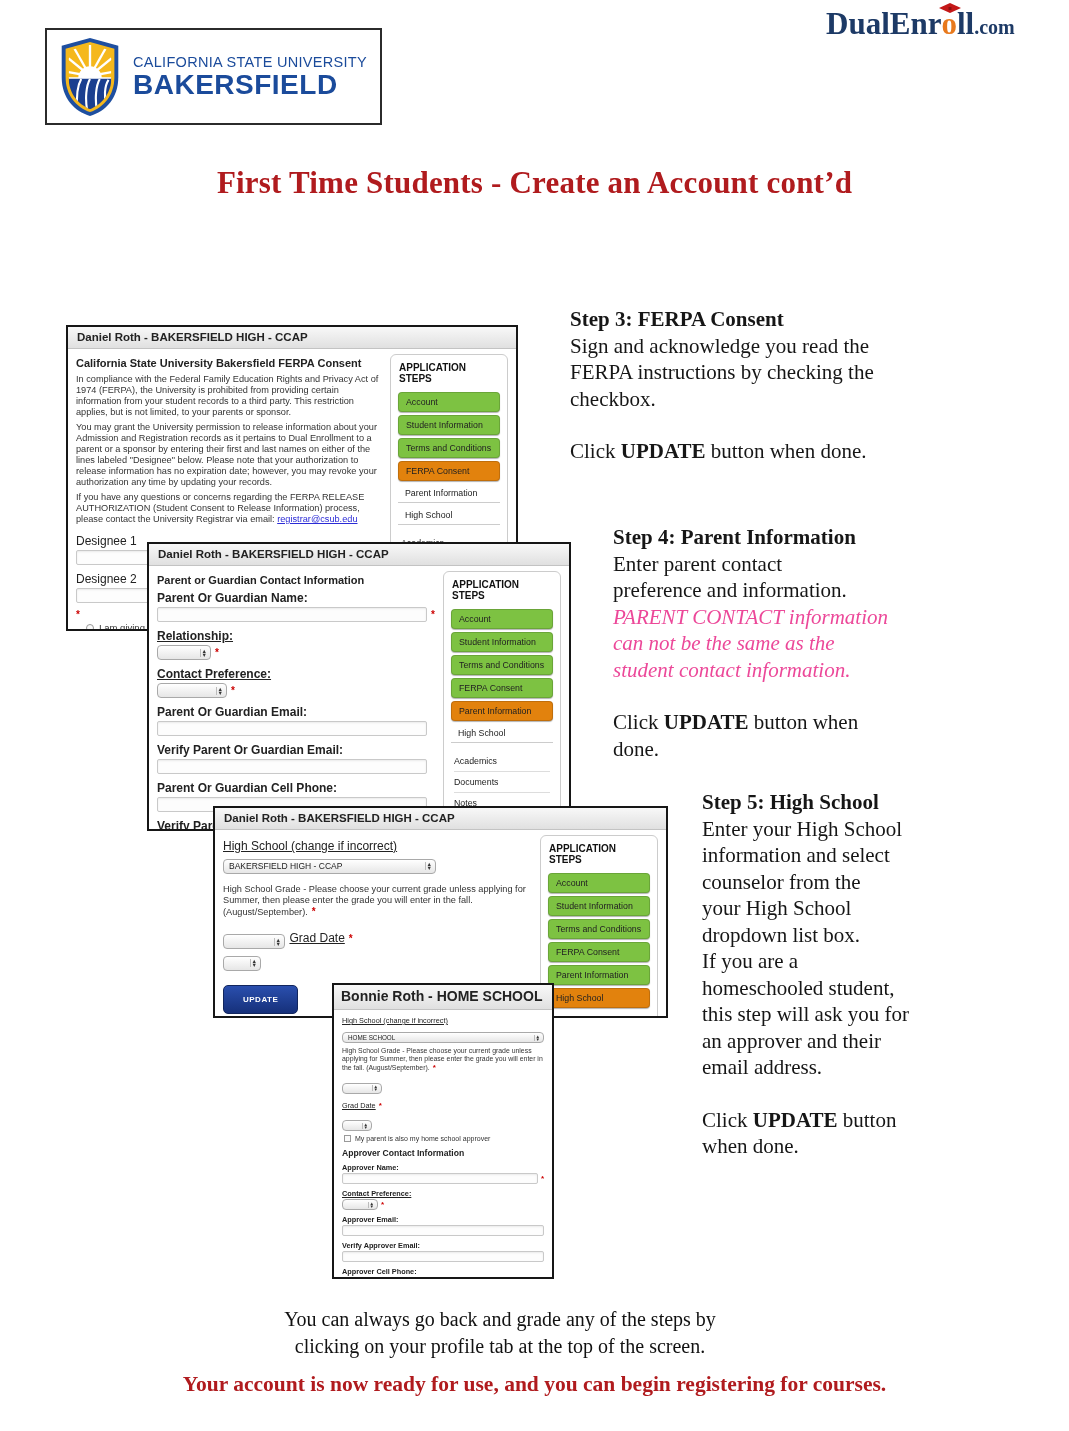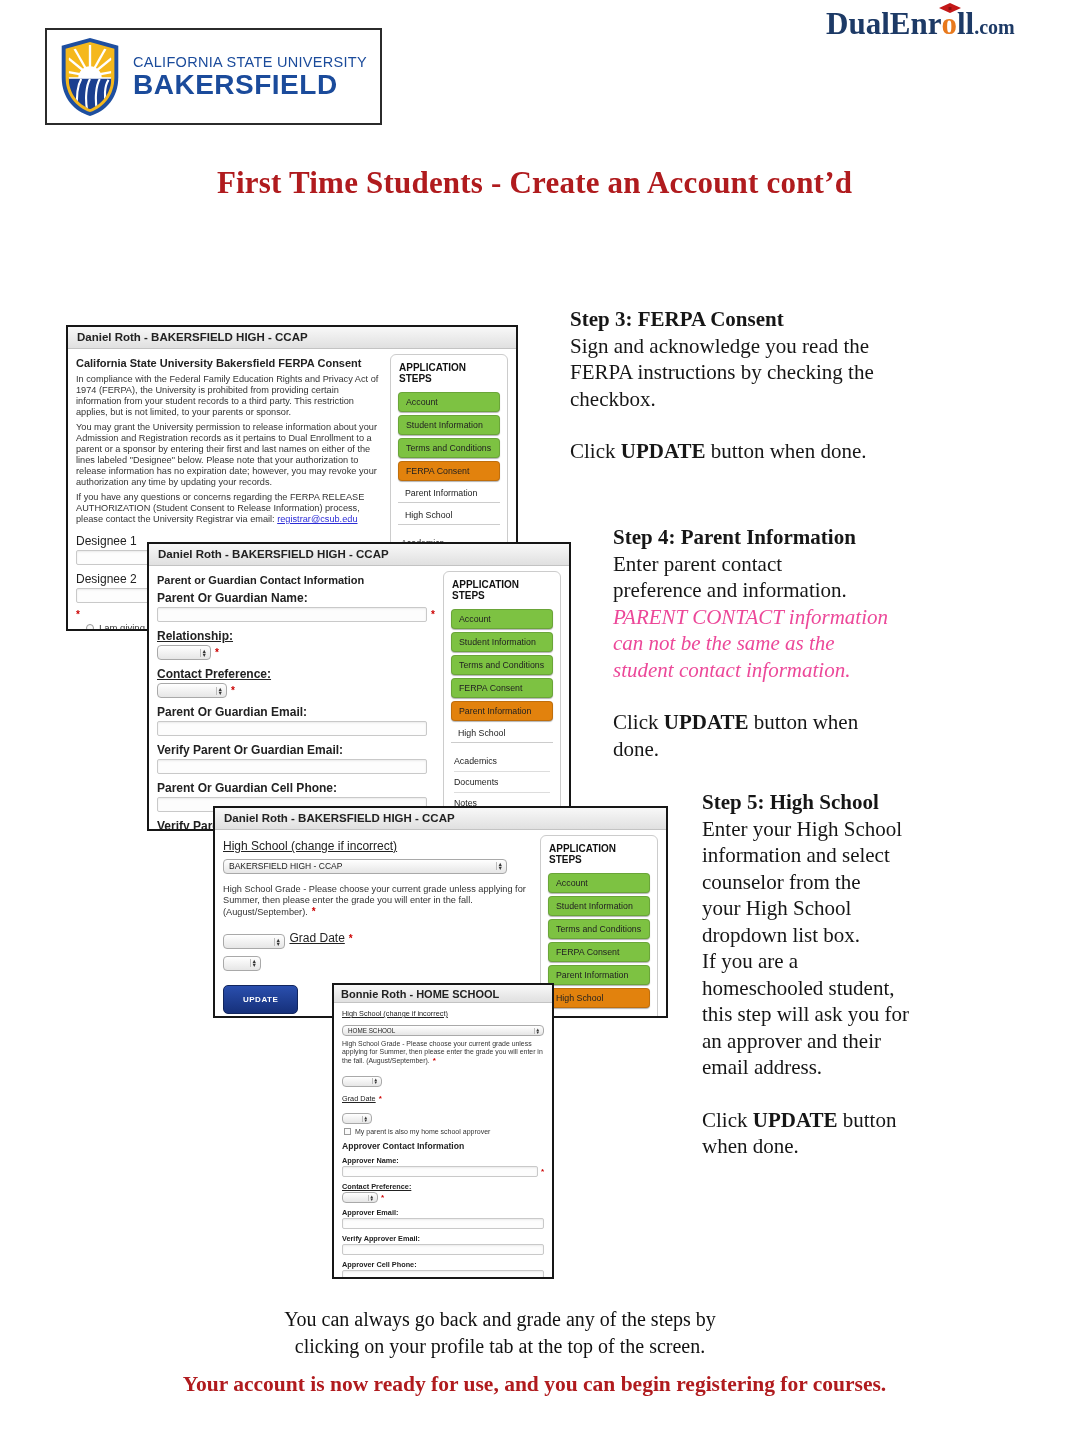--- a/index.html
+++ b/index.html
@@ -77,21 +77,21 @@
             padding:9px 19px; font-family:"Liberation Sans", sans-serif; }
   .radio { display:inline-block; width:8px; height:8px; border:1px solid #999; border-radius:50%;
            background:#fafafa; margin-right:5px; flex:none; }
   .cb { display:inline-block; width:7px; height:7px; border:1px solid #999; background:#fbfbfb;
         margin-right:4px; flex:none; }
   .radio-row { display:flex; align-items:center; font-size:9.5px; color:#333; margin:2px 0 0 10px; }
   .star-line { margin-top:6px; font-size:10px; }
   .link { color:#2b2bd6; text-decoration:underline; }
 
   
-  .win-small .win-header { height:18px; font-size:11px; padding:3px 7px 0; }
+  .win-small .win-header { height:25px; font-size:14px; padding:3px 7px 0; }
   .win-small .win-body { padding:4px 8px; }
   .win-small .lbl { font-size:7.3px; margin:5px 0 1px; }
   .win-small .para { font-size:6.9px; line-height:8.4px; margin:3px 0 2px; }
   .win-small .tb { height:11px; }
   .win-small .sel { height:11px; font-size:6.3px; }
   .win-small .arrows { font-size:4.5px; line-height:3px; }
   .win-small .w-heading { font-size:8.6px; margin:6px 0 2px; }
   .win-small .radio-row { font-size:7px; margin:4px 0 0 2px; }
   .win-small .star { font-size:8px; margin-left:3px; }
 </style>
@@ -241,21 +241,21 @@
     </div>
   </div>
 
   <div class="win" style="left:213px; top:806px; width:455px; height:212px; z-index:3;">
     <div class="win-header">
       <span>Daniel Roth - BAKERSFIELD HIGH - CCAP</span>
     </div>
     <div class="win-body">
       <div class="win-main">
         <div class="lbl reg u" style="margin-top:4px;">High School (change if incorrect)</div>
-        <span class="sel" style="width:284px;">
+        <span class="sel" style="width:213px;">
             <span class="val">BAKERSFIELD HIGH - CCAP</span>
             <span class="arrows">▲<br>▼</span>
           </span>
         <p class="para" style="width:312px; margin-top:10px;"><span>High School Grade - Please choose your current grade unless applying for Summer, then please enter the grade you will enter in the fall. (August/September).</span><span class="star">*</span></p>
         <span class="sel" style="width:62px;">
             <span class="val"></span>
             <span class="arrows">▲<br>▼</span>
           </span>
         <div class="lbl reg u" style="margin-top:9px; display:inline-block;">Grad Date</div><span class="star">*</span>
         <div><span class="sel" style="width:38px;">

